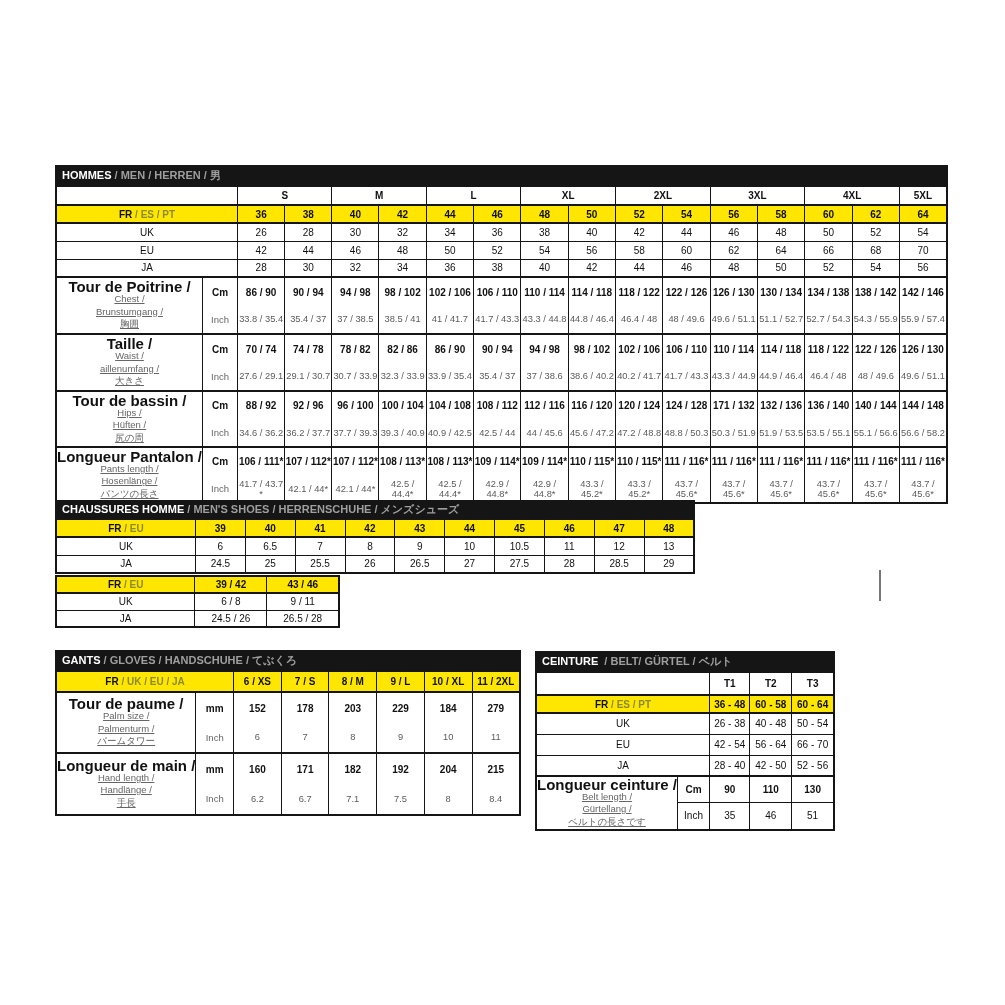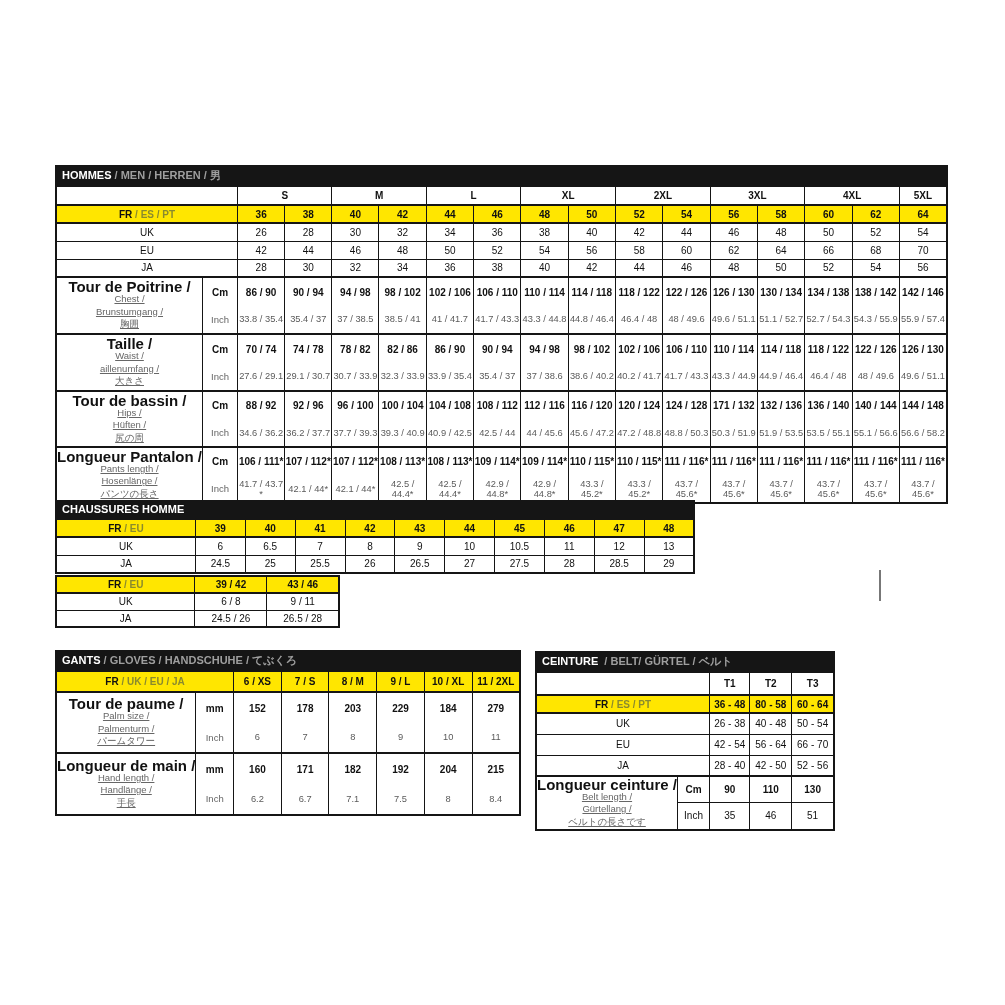--- a/index.html
+++ b/index.html
@@ -441,20 +441,21 @@
               </td>
             </tr>
           </tbody>
         </table>
       </div>
   </section>
 
   <section class="tblwrap shoes" style="left:55px;top:500px;width:640px">
     <div class="hbar" style="height:18px;width:640px">
         <span class="hb">CHAUSSURES HOMME</span>
+        <span class="hr"> / MEN'S SHOES / HERRENSCHUHE / メンズシューズ</span>
       </div>
     <div id="grid-shoes">
         <table class="grid-t">
           <colgroup>
             <col style="width: 140px;">
             <col style="width: 50px;">
             <col style="width: 50px;">
             <col style="width: 50px;">
             <col style="width: 50px;">
             <col style="width: 50px;">
@@ -659,21 +660,21 @@
           <tbody>
             <tr style="height: 23px;">
               <td colspan="2"></td>
               <td class="thead">T1</td>
               <td class="thead">T2</td>
               <td class="thead">T3</td>
             </tr>
             <tr class="yl" style="height: 18px;">
               <td class="ylab" colspan="2"><span class="ybl">FR</span><span class="ybr"> / ES / PT</span></td>
               <td class="yv">36 - 48</td>
-              <td class="yv">80 - 58</td>
+              <td class="yv">60 - 58</td>
               <td class="yv">60 - 64</td>
             </tr>
             <tr style="height: 21px;">
               <td class="plab" colspan="2">UK</td>
               <td class="pv">26 - 38</td>
               <td class="pv">40 - 48</td>
               <td class="pv">50 - 54</td>
             </tr>
             <tr style="height: 21px;">
               <td class="plab" colspan="2">EU</td>

